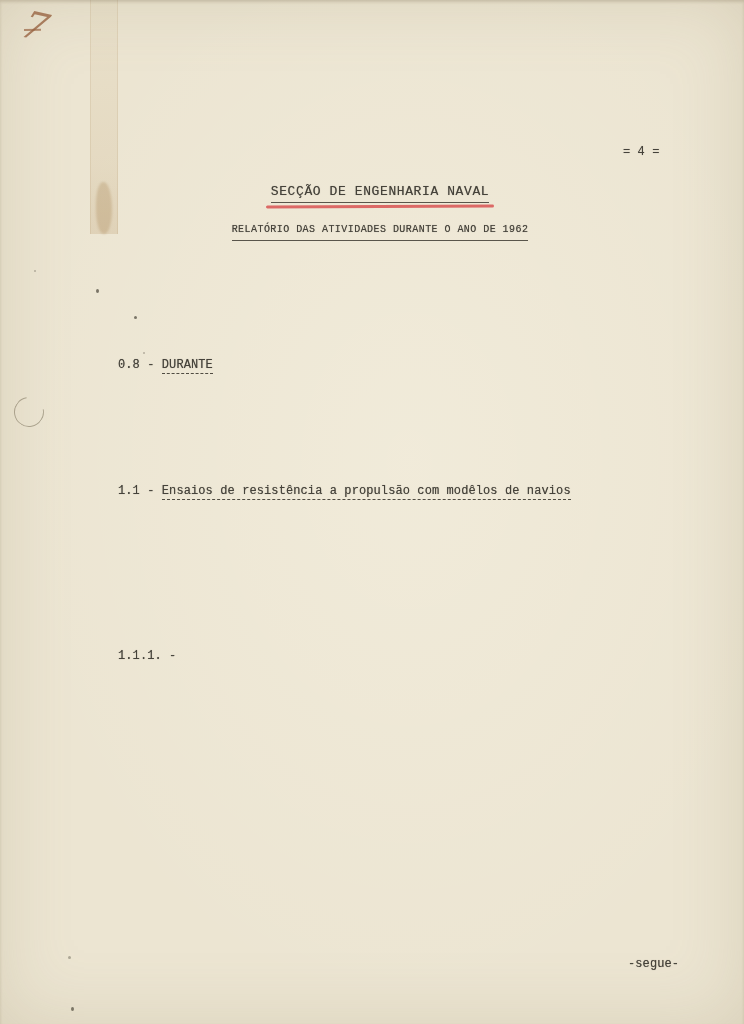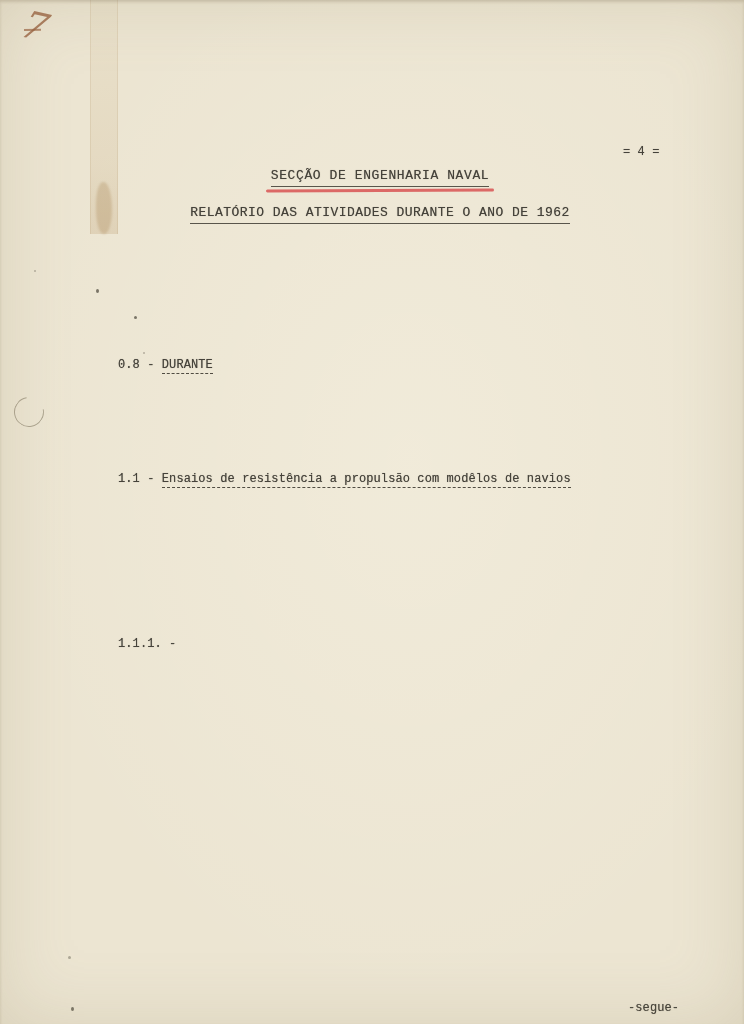--- a/index.html
+++ b/index.html
@@ -55,39 +55,39 @@
     background:var(--pencil);opacity:.7;transform:rotate(-14deg);
   }
   .ring-stain{
     position:absolute;left:14px;top:397px;width:30px;height:30px;
     border:1.5px solid rgba(110,100,78,.5);border-radius:50%;
     border-top-color:transparent;transform:rotate(35deg);
   }
   .speck{position:absolute;background:rgba(60,55,45,.65);border-radius:50%;}
   
   .page-number{position:absolute;left:623px;top:140px;}
-  .doc-header{position:absolute;left:60px;top:166px;width:640px;text-align:center;}
+  .doc-header{position:absolute;left:60px;top:182px;width:640px;text-align:center;}
   .title-line{display:inline-block;font-size:13px;letter-spacing:.6px;line-height:17px;
     border-bottom:1px solid rgba(62,59,50,.85);padding-bottom:2px;}
   .red-line{width:228px;height:3px;background:var(--accent-red);opacity:.85;
     margin:2px auto 0;border-radius:2px;transform:rotate(-.3deg);}
   .subtitle-row{margin-top:11px;}
-  .subtitle-line{display:inline-block;font-size:13px;letter-spacing:.45px;line-height:17px;
+  .subtitle-line{display:inline-block;font-size:10px;letter-spacing:.45px;line-height:17px;
     border-bottom:1px solid rgba(62,59,50,.85);padding-bottom:2px;}
   
   .content{position:absolute;left:118px;top:276px;width:566px;}
   .sec-heading{white-space:pre;}
   .sec-heading .u{border-bottom:1px dashed rgba(62,59,50,.9);padding-bottom:1px;}
-  .h11{margin-top:12px;}
+  .h11{margin-top:24px;}
   .item{display:flex;margin-top:38px;}
   .item-num{width:62px;flex:none;}
   .item-body{flex:1;}
   .para{margin-left:62px;}
   .mt16{margin-top:16px;}
-  .continuation{position:absolute;left:628px;top:996px;}
+  .continuation{position:absolute;left:628px;top:952px;}
 </style>
 </head>
 <body>
 
 <div class="page">
 
   <div class="tape-stain"></div>
   <div class="tape-blob"></div>
   <div class="handwritten">
     <span class="glyph">7</span>

